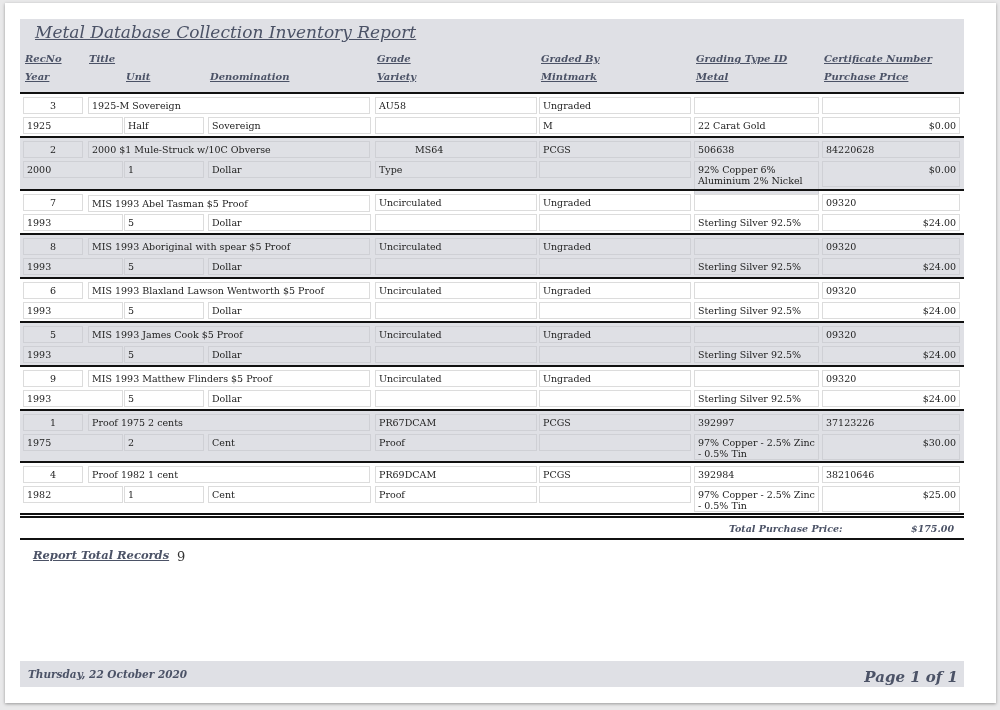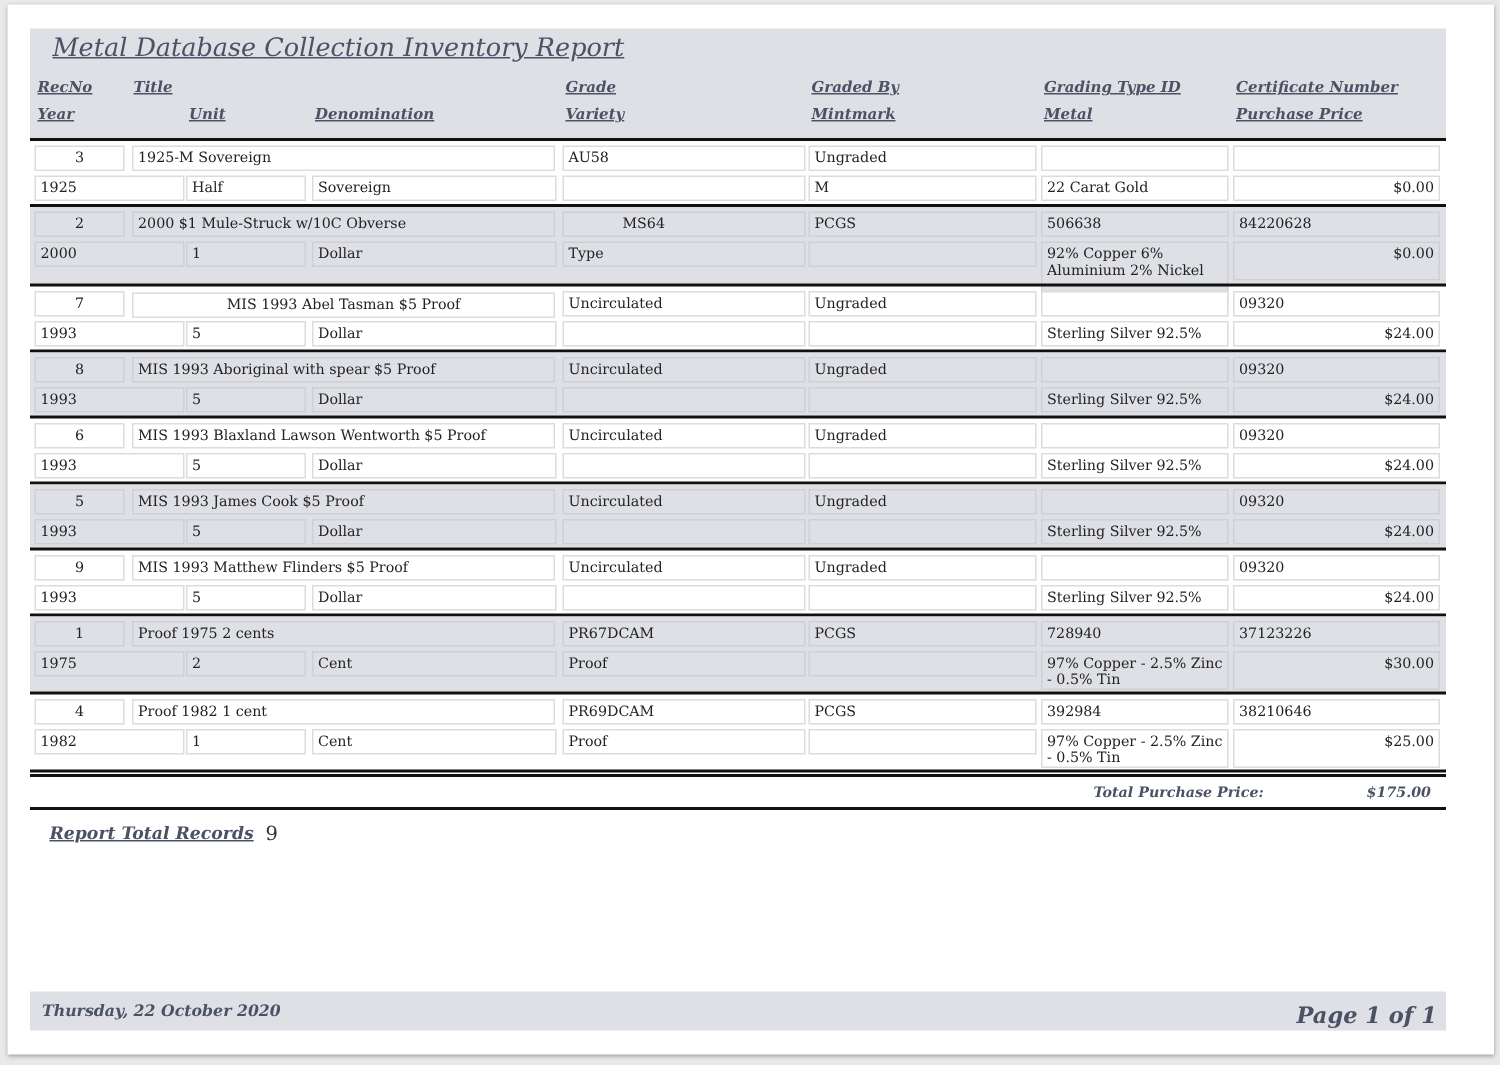--- a/index.html
+++ b/index.html
@@ -81,21 +81,21 @@
       <div class="cell " style="left: 104px; top: 23px; width: 80px; height: 17px;">1</div>
       <div class="cell " style="left: 188px; top: 23px; width: 163px; height: 17px;">Dollar</div>
       <div class="cell " style="left: 355px; top: 23px; width: 162px; height: 17px;">Type</div>
       <div class="cell " style="left: 519px; top: 23px; width: 152px; height: 17px;"></div>
       <div class="cell " style="left: 674px; top: 23px; width: 125px; height: 42px;">92% Copper 6% Aluminium 2% Nickel</div>
       <div class="cell r" style="left: 802px; top: 23px; width: 138px; height: 26px;">$0.00</div>
     </div>
     <div class="sep" style="top: 186px;"></div>
     <div class="rec" style="top: 188px; height: 42px;">
       <div class="cell c" style="left: 3px; top: 3px; width: 60px; height: 17px;">7</div>
-      <div class="cell " style="left: 68px; top: 4px; width: 282px; height: 17px; text-align: center;">MIS 1993 Abel Tasman $5 Proof</div>
+      <div class="cell " style="left: 68px; top: 4px; width: 282px; height: 17px;">MIS 1993 Abel Tasman $5 Proof</div>
       <div class="cell " style="left: 355px; top: 3px; width: 162px; height: 17px;">Uncirculated</div>
       <div class="cell " style="left: 519px; top: 3px; width: 152px; height: 17px;">Ungraded</div>
       <div class="cell " style="left: 674px; top: 3px; width: 125px; height: 17px;"></div>
       <div class="cell " style="left: 802px; top: 3px; width: 138px; height: 17px;">09320</div>
       <div class="cell " style="left: 3px; top: 23px; width: 100px; height: 17px;">1993</div>
       <div class="cell " style="left: 104px; top: 23px; width: 80px; height: 17px;">5</div>
       <div class="cell " style="left: 188px; top: 23px; width: 163px; height: 17px;">Dollar</div>
       <div class="cell " style="left: 355px; top: 23px; width: 162px; height: 17px;"></div>
       <div class="cell " style="left: 519px; top: 23px; width: 152px; height: 17px;"></div>
       <div class="cell " style="left: 674px; top: 23px; width: 125px; height: 17px;">Sterling Silver 92.5%</div>
@@ -164,21 +164,21 @@
       <div class="cell " style="left: 519px; top: 23px; width: 152px; height: 17px;"></div>
       <div class="cell " style="left: 674px; top: 23px; width: 125px; height: 17px;">Sterling Silver 92.5%</div>
       <div class="cell r" style="left: 802px; top: 23px; width: 138px; height: 17px;">$24.00</div>
     </div>
     <div class="sep" style="top: 406px;"></div>
     <div class="rec alt" style="top: 408px; height: 50px;">
       <div class="cell c" style="left: 3px; top: 3px; width: 60px; height: 17px;">1</div>
       <div class="cell " style="left: 68px; top: 3px; width: 282px; height: 17px;">Proof 1975 2 cents</div>
       <div class="cell " style="left: 355px; top: 3px; width: 162px; height: 17px;">PR67DCAM</div>
       <div class="cell " style="left: 519px; top: 3px; width: 152px; height: 17px;">PCGS</div>
-      <div class="cell " style="left: 674px; top: 3px; width: 125px; height: 17px;">728940</div>
+      <div class="cell " style="left: 674px; top: 3px; width: 125px; height: 17px;">392997</div>
       <div class="cell " style="left: 802px; top: 3px; width: 138px; height: 17px;">37123226</div>
       <div class="cell " style="left: 3px; top: 23px; width: 100px; height: 17px;">1975</div>
       <div class="cell " style="left: 104px; top: 23px; width: 80px; height: 17px;">2</div>
       <div class="cell " style="left: 188px; top: 23px; width: 163px; height: 17px;">Cent</div>
       <div class="cell " style="left: 355px; top: 23px; width: 162px; height: 17px;">Proof</div>
       <div class="cell " style="left: 519px; top: 23px; width: 152px; height: 17px;"></div>
       <div class="cell " style="left: 674px; top: 23px; width: 125px; height: 26px;">97% Copper - 2.5% Zinc - 0.5% Tin</div>
       <div class="cell r" style="left: 802px; top: 23px; width: 138px; height: 26px;">$30.00</div>
     </div>
     <div class="sep" style="top: 458px;"></div>

